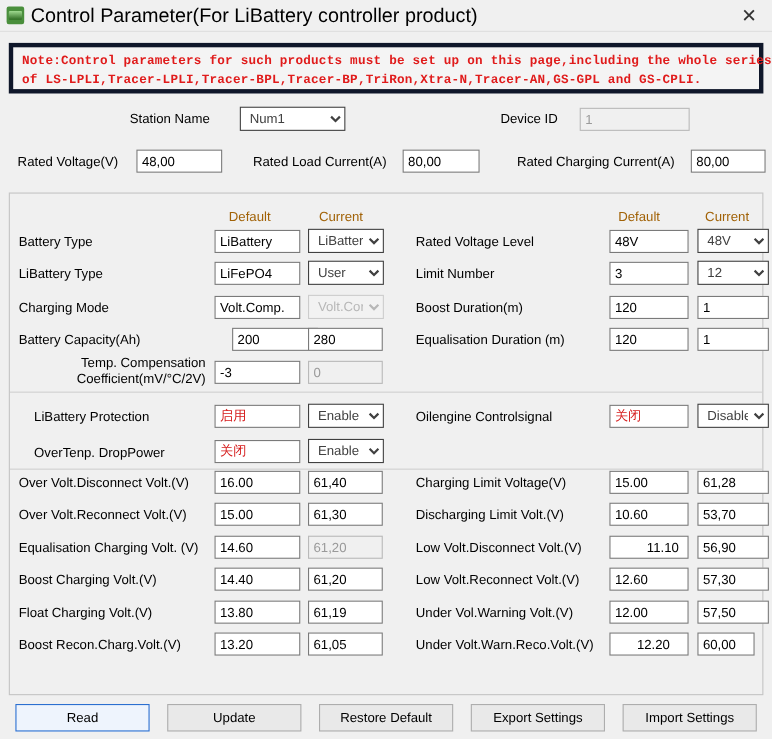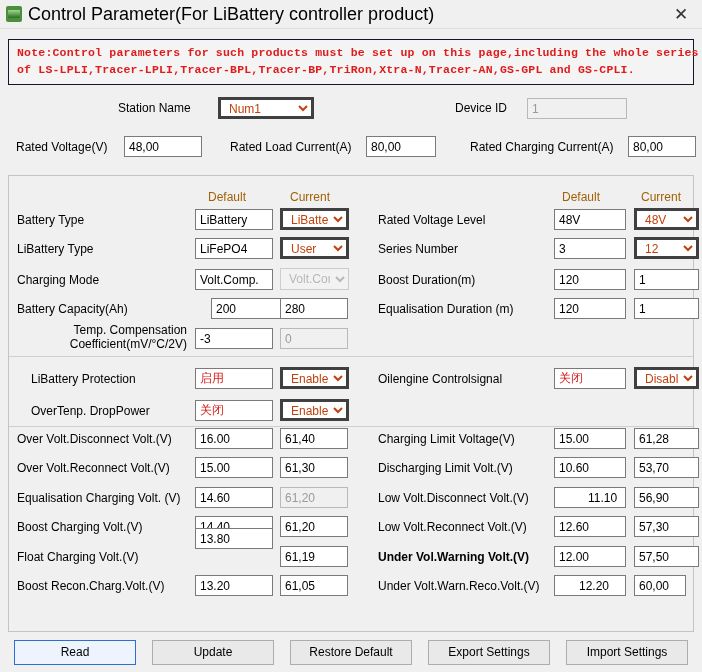--- a/index.html
+++ b/index.html
@@ -65,21 +65,21 @@
     align-items: center;
     justify-content: center;
     font-size: 17px;
     color: #333;
     cursor: default;
   }
 
   
   .note {
     margin: 10px 8px 4px 8px;
-    border: 1px solid #0f172a;
+    border: 4px solid #0f172a;
     background: #f4f4f4;
     height: 46px;
     box-sizing: border-box;
     padding: 4px 6px 0 8px;
     flex: none;
   }
   .note-line {
     color: #e01b1b;
     font-family: "Liberation Mono", monospace;
     font-size: 11.5px;
@@ -117,23 +117,23 @@
     color: #9a9a9a;
     border: 1px solid #b9b9b9;
   }
   input.txt.red { color: #d51a1a; }
 
   select.sel {
     font-family: "Liberation Sans", sans-serif;
     font-size: 12px;
     height: 22px;
     box-sizing: border-box;
-    border: 3px solid #404040;
+    border: 1px solid #404040;
     background: #ffffff;
-    color: #c2410c;
+    color: #404040;
     padding: 1px 2px 1px 4px;
   }
   select.sel.disabled {
     color: #a0a0a0;
     background: #f4f4f4;
     border: 1px solid #bdbdbd;
   }
 
   
   .panel {
@@ -250,21 +250,21 @@
     <div class="cell lbl" style="left:8px;top:147px;width:170px;line-height:14px;">Temp. Compensation Coefficient(mV/°C/2V)</div>
     <input class="txt" style="position: absolute; left: 186px; top: 152px; width: 78px;" value="-3">
     <input class="txt disabled" style="position: absolute; left: 271px; top: 152px; width: 68px;" readonly="" value="0">
 
     <div class="cell lbl" style="left:369px;top:37px;">Rated Voltage Level</div>
     <input class="txt" style="position: absolute; left: 545px; top: 33px; width: 72px;" value="48V">
     <select class="sel" style="position:absolute;left:625px;top:32px;width:65px;">
       <option>48V</option>
     </select>
 
-    <div class="cell lbl" style="left:369px;top:66px;">Series Number</div>
+    <div class="cell lbl" style="left:369px;top:66px;">Limit Number</div>
     <input class="txt" style="position: absolute; left: 545px; top: 62px; width: 72px;" value="3">
     <select class="sel" style="position:absolute;left:625px;top:61px;width:65px;">
       <option>12</option>
     </select>
 
     <div class="cell lbl" style="left:369px;top:97px;">Boost Duration(m)</div>
     <input class="txt" style="position: absolute; left: 545px; top: 93px; width: 72px;" value="120">
     <input class="txt" style="position: absolute; left: 625px; top: 93px; width: 65px;" value="1">
 
     <div class="cell lbl" style="left:369px;top:126px;">Equalisation Duration (m)</div>
@@ -303,21 +303,21 @@
 
     <div class="cell lbl" style="left:8px;top:315px;">Equalisation Charging Volt. (V)</div>
     <input class="txt" style="position: absolute; left: 186px; top: 311px; width: 78px;" value="14.60">
     <input class="txt disabled" style="position: absolute; left: 271px; top: 311px; width: 68px;" readonly="" value="61,20">
 
     <div class="cell lbl" style="left:8px;top:344px;">Boost Charging Volt.(V)</div>
     <input class="txt" style="position: absolute; left: 186px; top: 340px; width: 78px;" value="14.40">
     <input class="txt" style="position: absolute; left: 271px; top: 340px; width: 68px;" value="61,20">
 
     <div class="cell lbl" style="left:8px;top:374px;">Float Charging Volt.(V)</div>
-    <input class="txt" style="position: absolute; left: 186px; top: 352px; width: 78px;" value="13.80">
+    <input class="txt" style="position: absolute; left: 186px; top: 370px; width: 78px;" value="13.80">
     <input class="txt" style="position: absolute; left: 271px; top: 370px; width: 68px;" value="61,19">
 
     <div class="cell lbl" style="left:8px;top:403px;">Boost Recon.Charg.Volt.(V)</div>
     <input class="txt" style="position: absolute; left: 186px; top: 399px; width: 78px;" value="13.20">
     <input class="txt" style="position: absolute; left: 271px; top: 399px; width: 68px;" value="61,05">
 
     <div class="cell lbl" style="left:369px;top:256px;">Charging Limit Voltage(V)</div>
     <input class="txt" style="position: absolute; left: 545px; top: 252px; width: 72px;" value="15.00">
     <input class="txt" style="position: absolute; left: 625px; top: 252px; width: 65px;" value="61,28">
 
@@ -326,21 +326,21 @@
     <input class="txt" style="position: absolute; left: 625px; top: 281px; width: 65px;" value="53,70">
 
     <div class="cell lbl" style="left:369px;top:315px;">Low Volt.Disconnect Volt.(V)</div>
     <input class="txt" style="position: absolute; left: 545px; top: 311px; width: 72px; padding-left: 33px;" value="11.10">
     <input class="txt" style="position: absolute; left: 625px; top: 311px; width: 65px;" value="56,90">
 
     <div class="cell lbl" style="left:369px;top:344px;">Low Volt.Reconnect Volt.(V)</div>
     <input class="txt" style="position: absolute; left: 545px; top: 340px; width: 72px;" value="12.60">
     <input class="txt" style="position: absolute; left: 625px; top: 340px; width: 65px;" value="57,30">
 
-    <div class="cell lbl" style="left:369px;top:374px;font-weight:bold;">Under Vol.Warning Volt.(V)</div>
+    <div class="cell lbl" style="left:369px;top:374px;">Under Vol.Warning Volt.(V)</div>
     <input class="txt" style="position: absolute; left: 545px; top: 370px; width: 72px;" value="12.00">
     <input class="txt" style="position: absolute; left: 625px; top: 370px; width: 65px;" value="57,50">
 
     <div class="cell lbl" style="left:369px;top:403px;">Under Volt.Warn.Reco.Volt.(V)</div>
     <input class="txt" style="position: absolute; left: 545px; top: 399px; width: 72px; padding-left: 24px;" value="12.20">
     <input class="txt" style="position: absolute; left: 625px; top: 399px; width: 52px;" value="60,00">
 
   </div>
 
   <div class="btnbar">

